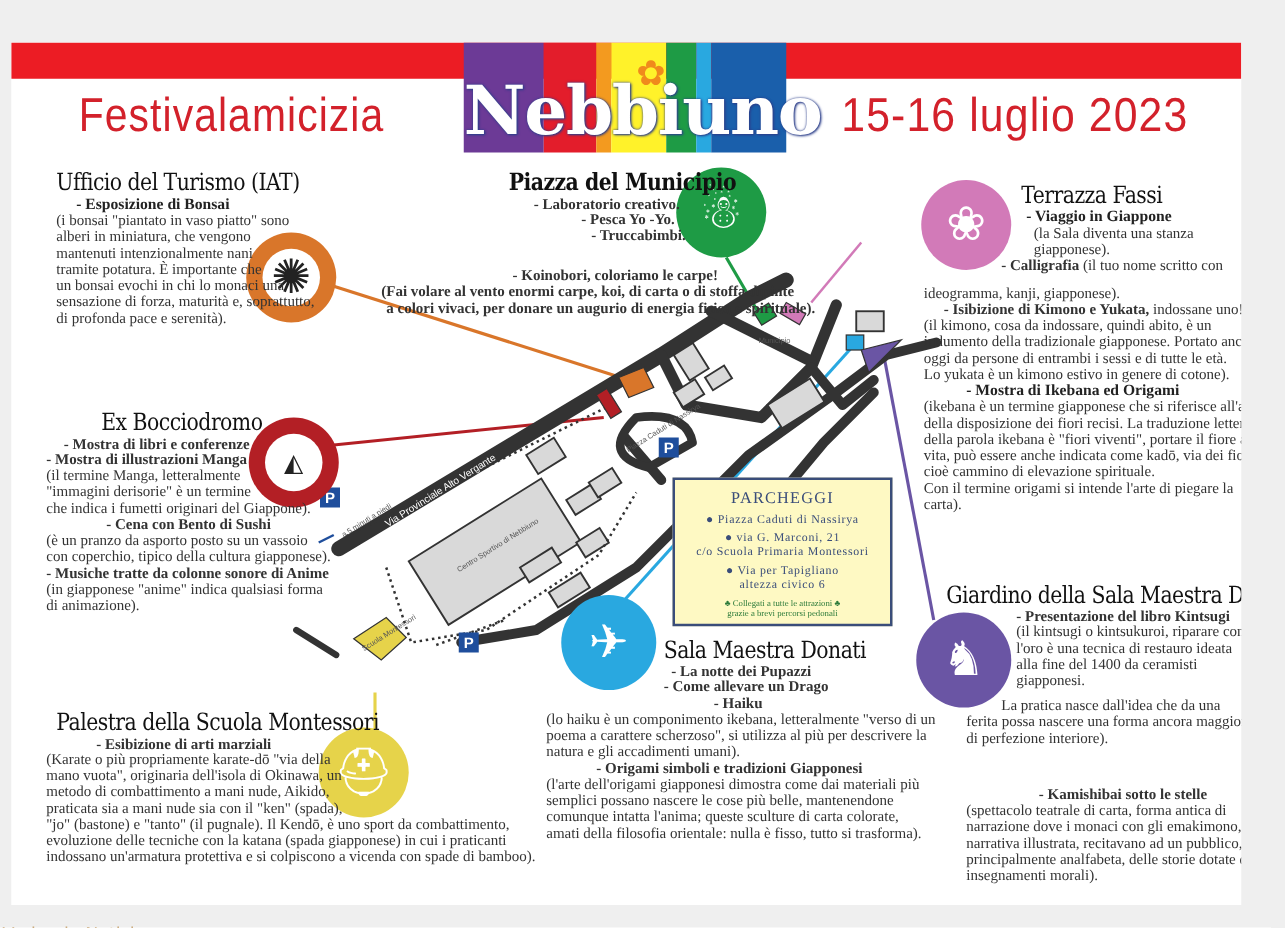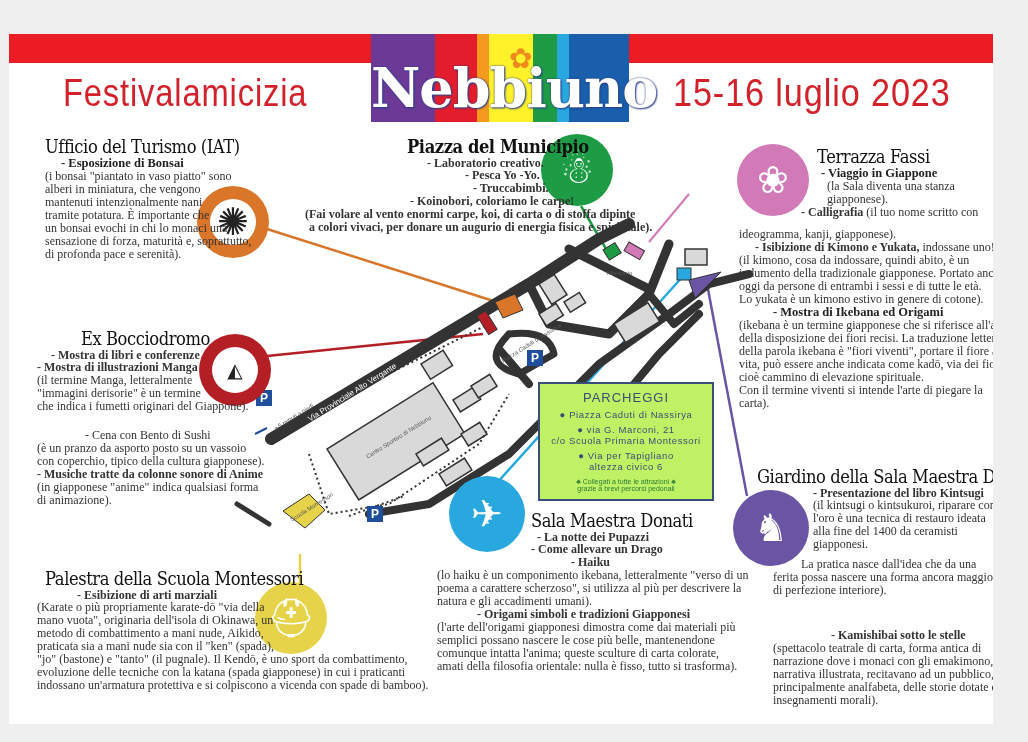--- a/index.html
+++ b/index.html
@@ -17,21 +17,21 @@
   .section .stitle{font-size:19px;color:#111;font-family:"DejaVu Serif",serif;letter-spacing:-0.5px;transform:scaleX(0.86);transform-origin:left;white-space:nowrap;}
   .section .item{font-size:12.5px;font-weight:bold;color:#222;white-space:nowrap;}
   .section .desc{font-size:12px;color:#333;}
   .section .line{white-space:nowrap;font-size:12px;}
 
   .circle{position:absolute;border-radius:50%;display:flex;align-items:center;justify-content:center;}
   .circle .inner{border-radius:50%;background:#fff;display:flex;align-items:center;justify-content:center;font-size:30px;color:#222;}
   .icon-glyph{font-size:38px;line-height:1;}
 
   svg.map{position:absolute;left:0;top:0;}
-  .park-box{position:absolute;left:529px;top:348px;width:172px;height:115px;background:#bef264;border:2px solid #3a4d7a;font-family:Liberation Sans, sans-serif;color:#3a4d7a;text-align:center;}
+  .park-box{position:absolute;left:529px;top:348px;width:172px;height:115px;background:#fef9c3;border:2px solid #3a4d7a;font-family:Liberation Serif, serif;color:#3a4d7a;text-align:center;}
   .park-box .ptitle{font-size:13px;margin-top:6px;letter-spacing:1px;}
   .park-box .pline{font-size:9.5px;letter-spacing:0.6px;margin-top:5px;line-height:1.1;}
   .park-box .pnote{font-size:7px;color:#2c7a3a;margin-top:6px;}
   .p-sign{position:absolute;width:16px;height:16px;background:#1f4e9c;color:#fff;font-family:"Liberation Sans",sans-serif;font-weight:bold;font-size:12px;text-align:center;line-height:16px;}
   .footer{position:absolute;left:2px;top:740px;font-family:"DejaVu Sans",sans-serif;font-size:14px;color:#a16207;}
   .street{position:absolute;font-family:"Liberation Sans",sans-serif;font-size:8px;color:#fff;white-space:nowrap;}
   .mlabel{position:absolute;font-family:"Liberation Sans",sans-serif;font-size:6px;color:#555;white-space:nowrap;}
 </style>
 </head>
 <body>
@@ -172,21 +172,21 @@
       <div class="line">sensazione di forza, maturità e, soprattutto,</div>
       <div class="line">di profonda pace e serenità).</div>
     </div>
   </div>
 
   <div class="section" style="left:296px;top:102px;width:295px;font-weight:bold;">
     <div class="stitle" style="margin-left:102px;">Piazza del Municipio</div>
     <div class="desc" style="margin-left:122px;">- Laboratorio creativo.</div>
     <div class="desc" style="margin-left:160px;">- Pesca Yo -Yo.</div>
     <div class="desc" style="margin-left:168px;">- Truccabimbi.</div>
-    <div class="desc" style="margin-left:105px;white-space:nowrap;"><b>- Koinobori,</b><span> coloriamo le carpe!</span></div>
+    <div class="desc" style="margin-left:105px;white-space:nowrap;margin-top:19px;"><b>- Koinobori,</b><span> coloriamo le carpe!</span></div>
     <div class="desc">
       <div class="line">(Fai volare al vento enormi carpe, koi, di carta o di stoffa dipinte</div>
       <div class="line" style="padding-left:4px;">a colori vivaci, per donare un augurio di energia fisica e spirituale).</div>
     </div>
   </div>
 
   <div class="section" style="left:752px;top:112px;">
     <div class="stitle" style="margin-left:56px;">Terrazza Fassi</div>
     <div class="item" style="margin-left:60px;">- Viaggio in Giappone</div>
     <div class="desc" style="margin-left:66px;">
@@ -204,35 +204,35 @@
       <div class="line">oggi da persone di entrambi i sessi e di tutte le età.</div>
       <div class="line">Lo yukata è un kimono  estivo in genere di cotone).</div>
     </div>
     <div class="item" style="padding-left:34px;">- Mostra di Ikebana ed Origami</div>
     <div class="desc">
       <div class="line">(ikebana è un termine giapponese che si riferisce all'arte</div>
       <div class="line">della disposizione dei fiori recisi. La traduzione letterale</div>
       <div class="line">della parola ikebana è "fiori viventi", portare il fiore alla</div>
       <div class="line">vita, può essere anche indicata come kadō, via dei fiori,</div>
       <div class="line">cioè cammino di elevazione spirituale.</div>
-      <div class="line">Con il termine viventi si intende l'arte di piegare la</div>
+      <div class="line">Con il termine origami si intende l'arte di piegare la</div>
       <div class="line">carta).</div>
     </div>
   </div>
 
   <div class="section" style="left:28px;top:294px;">
     <div class="stitle" style="margin-left:44px;">Ex Bocciodromo</div>
     <div class="desc" style="margin-left:14px;font-weight:bold;">- Mostra di libri e conferenze</div>
     <div class="desc" style="font-weight:bold;">- Mostra di illustrazioni Manga</div>
     <div class="desc">
       <div class="line">(il termine Manga, letteralmente</div>
       <div class="line">"immagini derisorie" è un termine</div>
       <div class="line">che indica i fumetti originari del Giappone).</div>
     </div>
-    <div class="desc" style="margin-left:48px;font-weight:normal;margin-top:16px;">- Cena con Bento di Sushi</div>
+    <div class="desc" style="margin-left:48px;font-weight:bold;">- Cena con Bento di Sushi</div>
     <div class="desc">
       <div class="line">(è un pranzo da asporto posto su un vassoio</div>
       <div class="line">con coperchio, tipico della cultura giapponese).</div>
     </div>
     <div class="desc" style="font-weight:bold;white-space:nowrap;">- Musiche tratte da colonne sonore di Anime</div>
     <div class="desc">
       <div class="line">(in giapponese "anime" indica qualsiasi forma</div>
       <div class="line">di animazione).</div>
     </div>
   </div>

